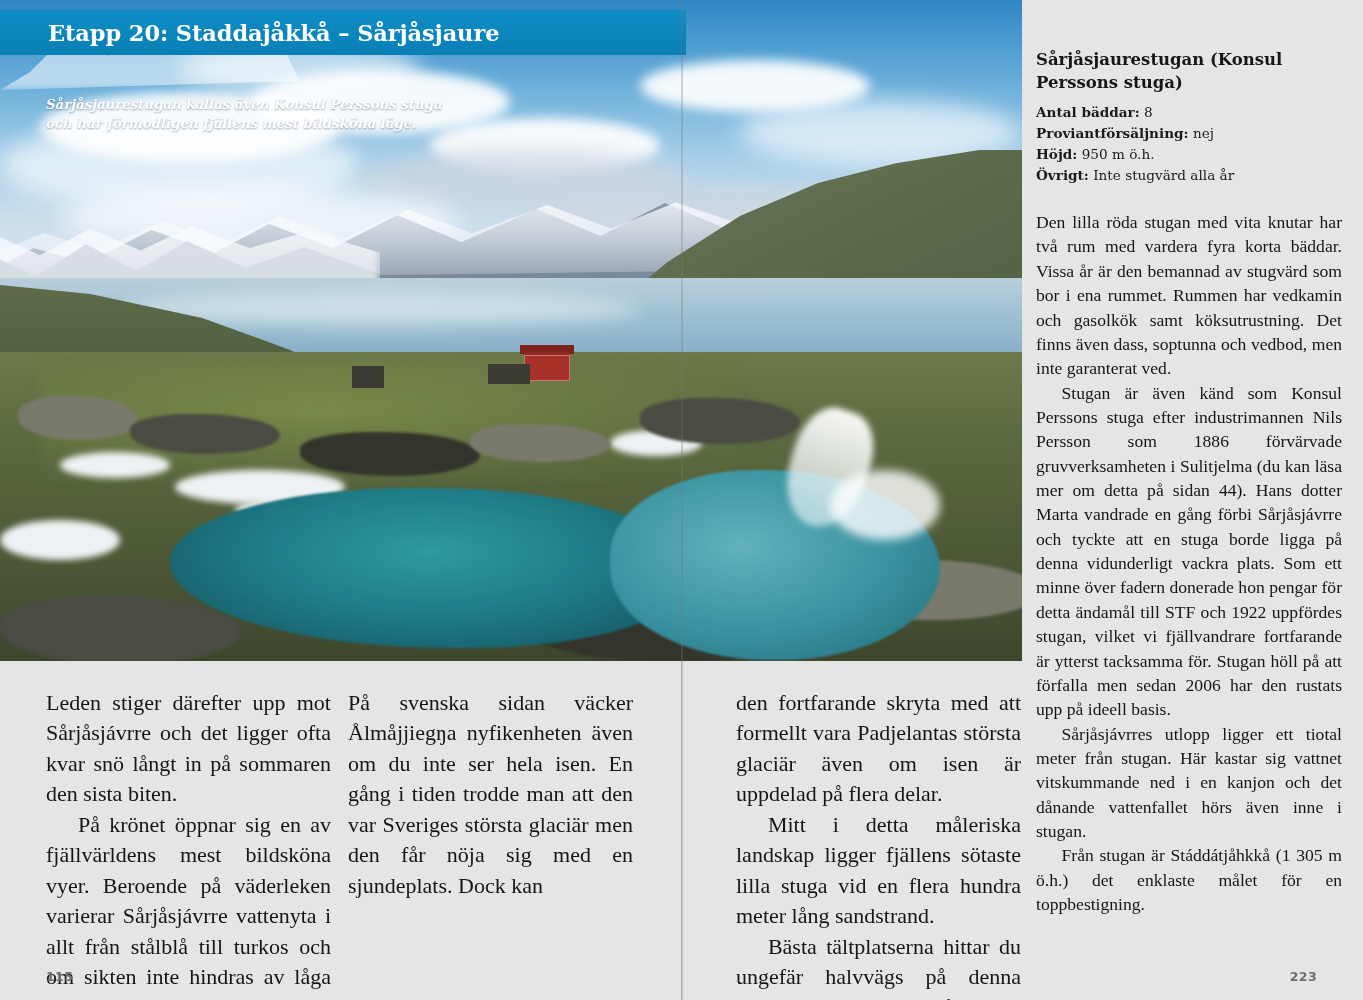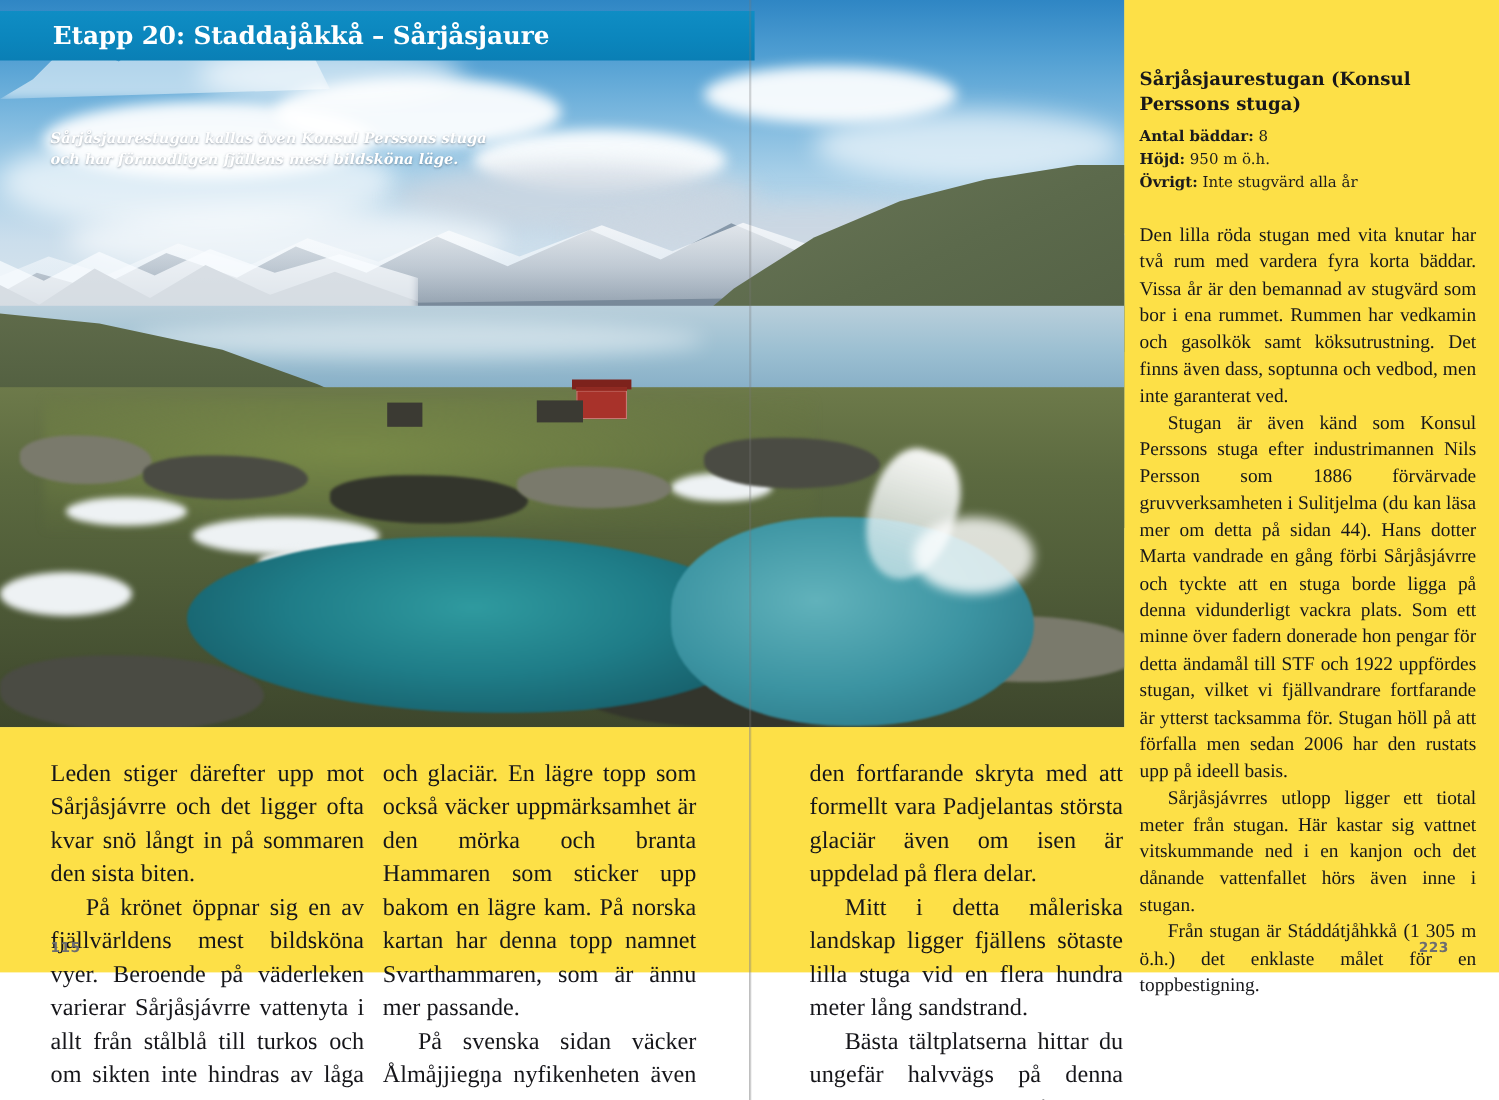--- a/index.html
+++ b/index.html
@@ -11,22 +11,22 @@
     width: 1363px;
     height: 1000px;
     overflow: hidden;
     font-family: "Liberation Serif", serif;
     color: #1a1a18;
   }
 
   #page {
     position: relative;
     width: 1363px;
-    height: 884px;
-    background: #fde047;
+    height: 1000px;
+    background: #e5e5e5;
   }
 
   
   #photo {
     position: absolute;
     left: 0;
     top: 0;
     width: 1022px;
     height: 661px;
     overflow: hidden;
@@ -224,41 +224,40 @@
     position: absolute;
     left: 46px; top: 96px;
     width: 420px;
     color: #ffffff;
     font-family: "DejaVu Serif", serif;
     font-style: italic;
     font-weight: bold;
     font-size: 13.3px;
     line-height: 1.42;
     text-shadow: 0 1px 2px rgba(30,50,70,0.45);
-    margin-top: 22px;
   }
 
   
   #spine {
     position: absolute;
     left: 681px; top: 0;
     width: 2px; height: 1000px;
     background: rgba(120,120,120,0.30);
   }
   #spine-lower {
     position: absolute;
     left: 681px; top: 661px;
     width: 1px; height: 339px;
     background: rgba(150,150,150,0.45);
   }
 
   
   #sidebar {
     position: absolute;
-    left: 1036px; top: 60px;
+    left: 1036px; top: 48px;
     width: 306px;
   }
   #sidebar-heading {
     font-family: "DejaVu Serif", serif;
     font-weight: bold;
     font-size: 16.5px;
     line-height: 1.42;
     color: #17171a;
     margin: 0 0 7px 0;
   }
@@ -386,20 +385,23 @@
   <div id="spine"></div>
   <div id="spine-lower"></div>
 
   <div id="sidebar">
     <h2 id="sidebar-heading">Sårjåsjaurestugan (Konsul Perssons stuga)</h2>
 
     <div class="fact">
       <b>Antal bäddar:</b><span> 8</span>
     </div>
     <div class="fact">
+      <b>Proviantförsäljning:</b><span> nej</span>
+    </div>
+    <div class="fact">
       <b>Höjd:</b><span> 950 m ö.h.</span>
     </div>
     <div class="fact">
       <b>Övrigt:</b><span> Inte stugvärd alla år</span>
     </div>
 
     <div id="sidebar-body">
       <p class="body-p">Den lilla röda stugan med vita knutar har två rum med vardera fyra korta bäddar. Vissa år är den bemannad av stugvärd som bor i ena rummet. Rummen har vedkamin och gasolkök samt köksutrustning. Det finns även dass, soptunna och vedbod, men inte garanterat ved.</p>
       <p class="body-p">Stugan är även känd som Konsul Perssons stuga efter industrimannen Nils Persson som 1886 förvärvade gruvverksamheten i Sulitjelma (du kan läsa mer om detta på sidan 44). Hans dotter Marta vandrade en gång förbi Sårjåsjávrre och tyckte att en stuga borde ligga på denna vidunderligt vackra plats. Som ett minne över fadern donerade hon pengar för detta ändamål till STF och 1922 uppfördes stugan, vilket vi fjällvandrare fortfarande är ytterst tacksamma för. Stugan höll på att förfalla men sedan 2006 har den rustats upp på ideell basis.</p>
       <p class="body-p">Sårjåsjávrres utlopp ligger ett tiotal meter från stugan. Här kastar sig vattnet vitskummande ned i en kanjon och det dånande vattenfallet hörs även inne i stugan.</p>
@@ -409,21 +411,20 @@
 
   <div id="bottom">
 
     <div class="col" id="col1">
       <p class="body-p">Leden stiger därefter upp mot Sårjåsjávrre och det ligger ofta kvar snö långt in på sommaren den sista biten.</p>
       <p class="body-p">På krönet öppnar sig en av fjällvärldens mest bildsköna vyer. Beroende på väderleken varierar Sårjåsjávrre vattenyta i allt från stålblå till turkos och om sikten inte hindras av låga moln syns en hel rad av vitspräckliga toppar på andra sidan sjön.</p>
       <p class="body-p">Sorjostjåhkkå på norska sidan är den mest framträdande med sin dubbeltopp</p>
     </div>
 
     <div class="col" id="col2">
-      <p class="body-p">och glaciär. En lägre topp som också väcker uppmärksamhet är den mörka och branta Hammaren som sticker upp bakom en lägre kam. På norska kartan har denna topp namnet Svarthammaren, som är ännu mer passande.</p>
       <p class="body-p">På svenska sidan väcker Ålmåjjiegŋa nyfikenheten även om du inte ser hela isen. En gång i tiden trodde man att den var Sveriges största glaciär men den får nöja sig med en sjundeplats. Dock kan</p>
     </div>
 
     <div class="col" id="col3">
       <p class="body-p">den fortfarande skryta med att formellt vara Padjelantas största glaciär även om isen är uppdelad på flera delar.</p>
       <p class="body-p">Mitt i detta måleriska landskap ligger fjällens sötaste lilla stuga vid en flera hundra meter lång sandstrand.</p>
       <p class="body-p">Bästa tältplatserna hittar du ungefär halvvägs på denna etapp, där leden går nära Sårjåsjåhkå.</p>
     </div>
   </div>
 

